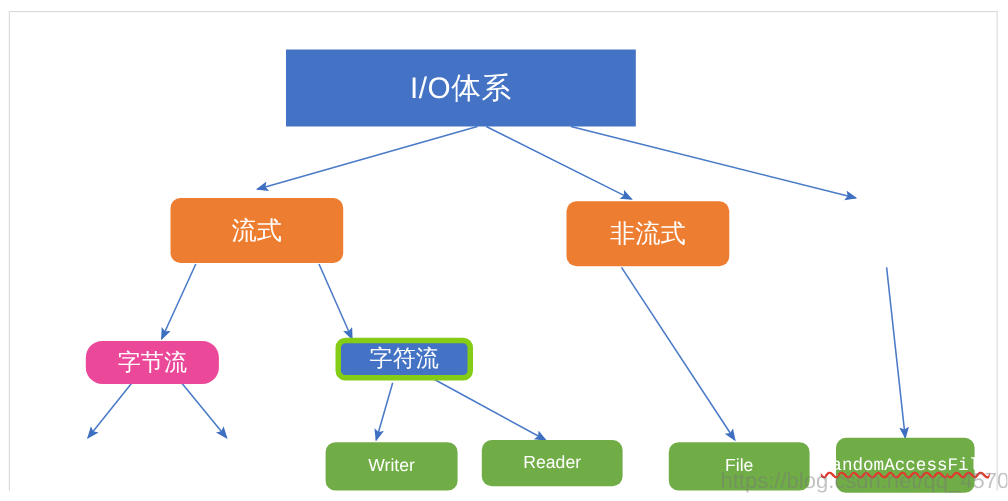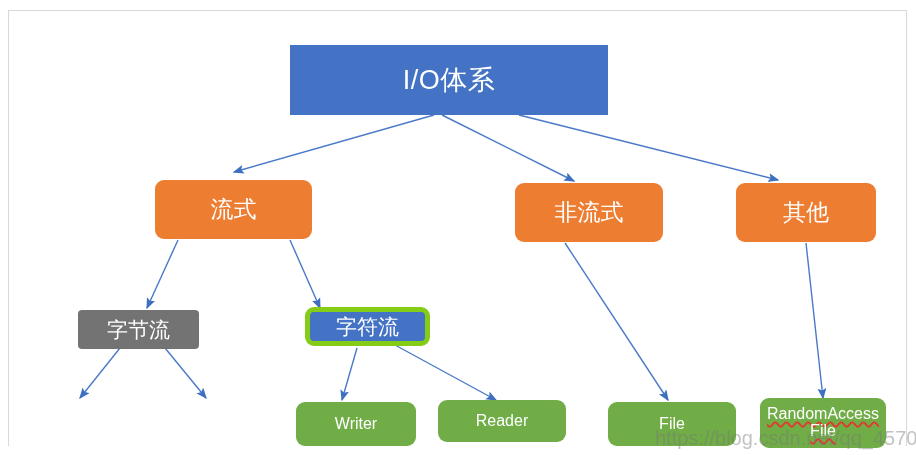--- a/index.html
+++ b/index.html
@@ -39,36 +39,36 @@
     box-sizing: border-box;
     display: flex;
     align-items: center;
     justify-content: center;
     color: #ffffff;
     text-align: center;
     line-height: 1.12;
     white-space: pre-line;
   }
   .node.blue      { background: #4472c4; }
-  .node.blue-r    { background: #737373; border-radius: 4px; }
+  .node.blue-r    { background: #ec4899; border-radius: 15px; }
   .node.blue-br   { background: #4472c4; border-radius: 9px; border: 5px solid #84cc16; }
   .node.orange    { background: #ed7d31; border-radius: 9px; }
   .node.green     { background: #70ad47; border-radius: 9px; }
 
   .lvl0 { font-size: 27px; letter-spacing: 0.5px; }
   .lvl1 { font-size: 23px; }
   .lvl2 { font-size: 21px; }
   .lvl3 { font-size: 16px; }
 
   .spell {
     text-decoration: underline wavy #e03a2f;
     text-decoration-thickness: 1.5px;
     text-underline-offset: 2px;
   }
-  .twoline { flex-direction: column; }
+  .twoline { flex-direction: row; font-family: Liberation Mono, monospace; }
 
   #watermark {
     position: absolute;
     left: 655px;
     top: 427px;
     font-size: 20px;
     color: rgba(120,120,120,0.45);
     font-family: "Liberation Sans", "DejaVu Sans", sans-serif;
     letter-spacing: 0px;
     white-space: nowrap;
@@ -107,27 +107,26 @@
       <path d="M357,348 L342,400"></path>
 
       <path d="M395,345 L496,400"></path>
 
       <path d="M565,243 L668,400"></path>
 
       <path d="M806,243 L823,398"></path>
     </g>
   </svg>
 
-  <div class="node blue lvl0" style="left:290px; top:45px; width:318px; height:70px;">I/O体系</div>
+  <div class="node blue lvl0" style="left:260px; top:45px; width:318px; height:70px;">I/O体系</div>
 
   <div class="node orange lvl1" style="left:155px; top:180px; width:157px; height:59px;">流式</div>
 
   <div class="node orange lvl1" style="left:515px; top:183px; width:148px; height:59px;">非流式</div>
 
-  <div class="node orange lvl1" style="left:736px; top:183px; width:140px; height:59px;">其他</div>
 
   <div class="node blue-r lvl2" style="left:78px; top:310px; width:121px; height:39px;">字节流</div>
 
   <div class="node blue-br lvl2" style="left:305px; top:307px; width:125px; height:39px;">字符流</div>
 
 
 
   <div class="node green lvl3" style="left:296px; top:402px; width:120px; height:44px;">
     <span>Writer</span>
   </div>

